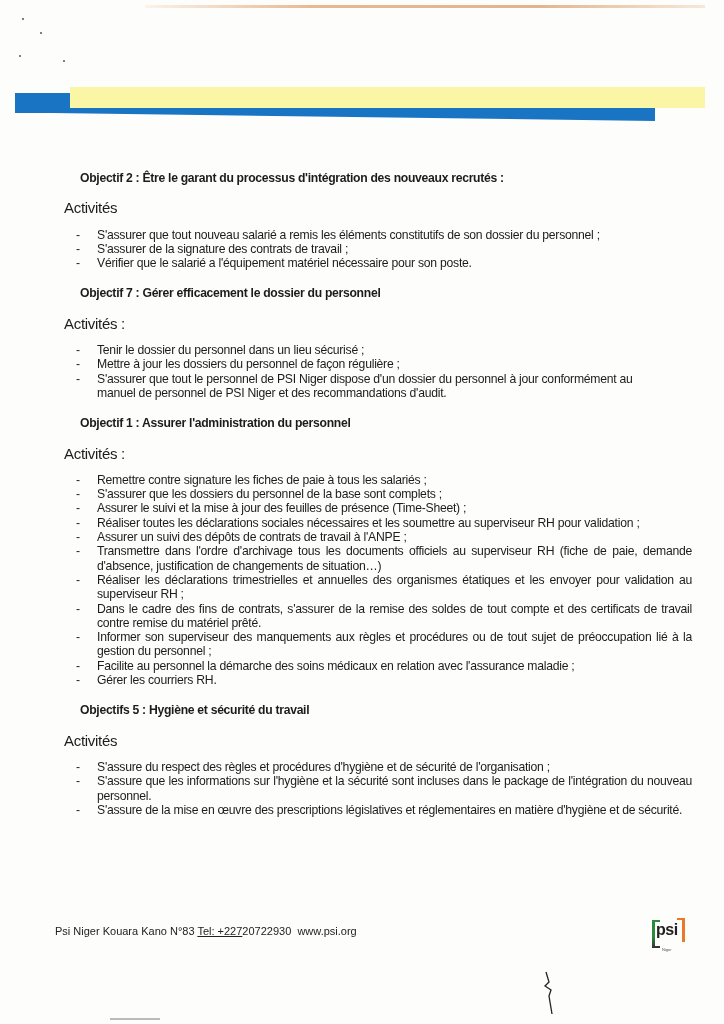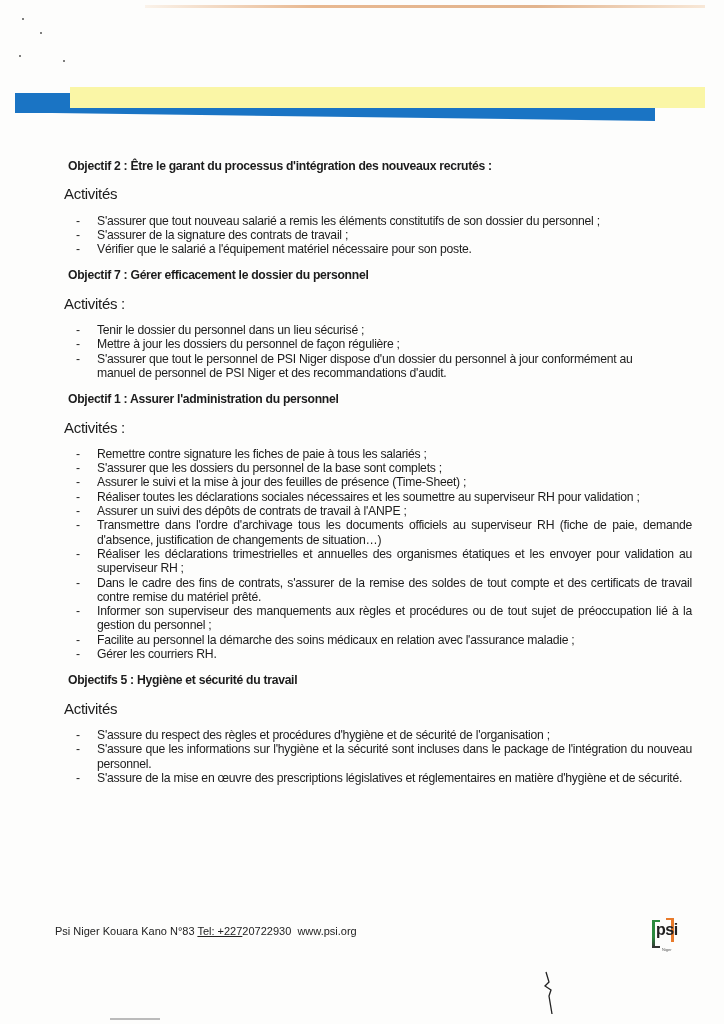--- a/index.html
+++ b/index.html
@@ -28,21 +28,21 @@
     position: absolute; left: 70px; top: 87px; width: 635px; height: 21px;
     background: #faf6a6;
   }
   .content {
     position: absolute; left: 64px; top: 155px; width: 640px;
     font-size: 12.2px; line-height: 14.3px;
     font-family: "Liberation Sans", sans-serif;
     letter-spacing: -0.25px;
   }
   .objective-title {
-    font-weight: bold; font-size: 12.2px; margin: 4px;
+    font-weight: bold; font-size: 12.2px; margin: 16px;
     letter-spacing: -0.3px;
   }
   .activities-label {
     font-weight: normal; font-size: 15px; margin: 14px 0 0 0;
     letter-spacing: -0.3px;
   }
   ul.activities { list-style: none; margin: 12px; padding: 0; }
   ul.activities li {
     position: relative; padding-left: 21px; margin: 0;
   }
@@ -50,21 +50,21 @@
   ul.activities li::before {
     content: "-"; position: absolute; left: 0; top: 0;
   }
   .section { margin-bottom: 12px; }
   .footer {
     position: absolute; left: 55px; top: 925px;
     font-family: "Liberation Sans", sans-serif; font-size: 11px; color: #222;
   }
   .footer u { text-decoration: underline; }
   .logo {
-    position: absolute; left: 652px; top: 918px; width: 22px; height: 32px;
+    position: absolute; left: 652px; top: 918px; width: 33px; height: 32px;
   }
   .logo .frame-left { position: absolute; left: 0; top: 2px; width: 3px; height: 28px; background: linear-gradient(#2b8a3e, #2b8a3e 60%, #333); }
   .logo .frame-right { position: absolute; right: 0; top: 0; width: 3px; height: 24px; background: #e87a2a; }
   .logo .frame-top { position: absolute; left: 0; top: 2px; width: 8px; height: 2px; background: #2b8a3e; }
   .logo .frame-top-r { position: absolute; right: 0; top: 0; width: 8px; height: 2px; background: #e87a2a; }
   .logo .text { position: absolute; left: 4px; top: 3px; font-size: 16px; font-weight: bold; color: #222; letter-spacing: -0.5px; }
   .logo .sub { position: absolute; left: 10px; top: 29px; font-size: 4px; color: #555; }
   .logo .frame-bottom { position: absolute; left: 0; top: 28px; width: 8px; height: 2px; background: #333; }
   .signature {
     position: absolute; left: 540px; top: 970px; width: 20px; height: 45px;

